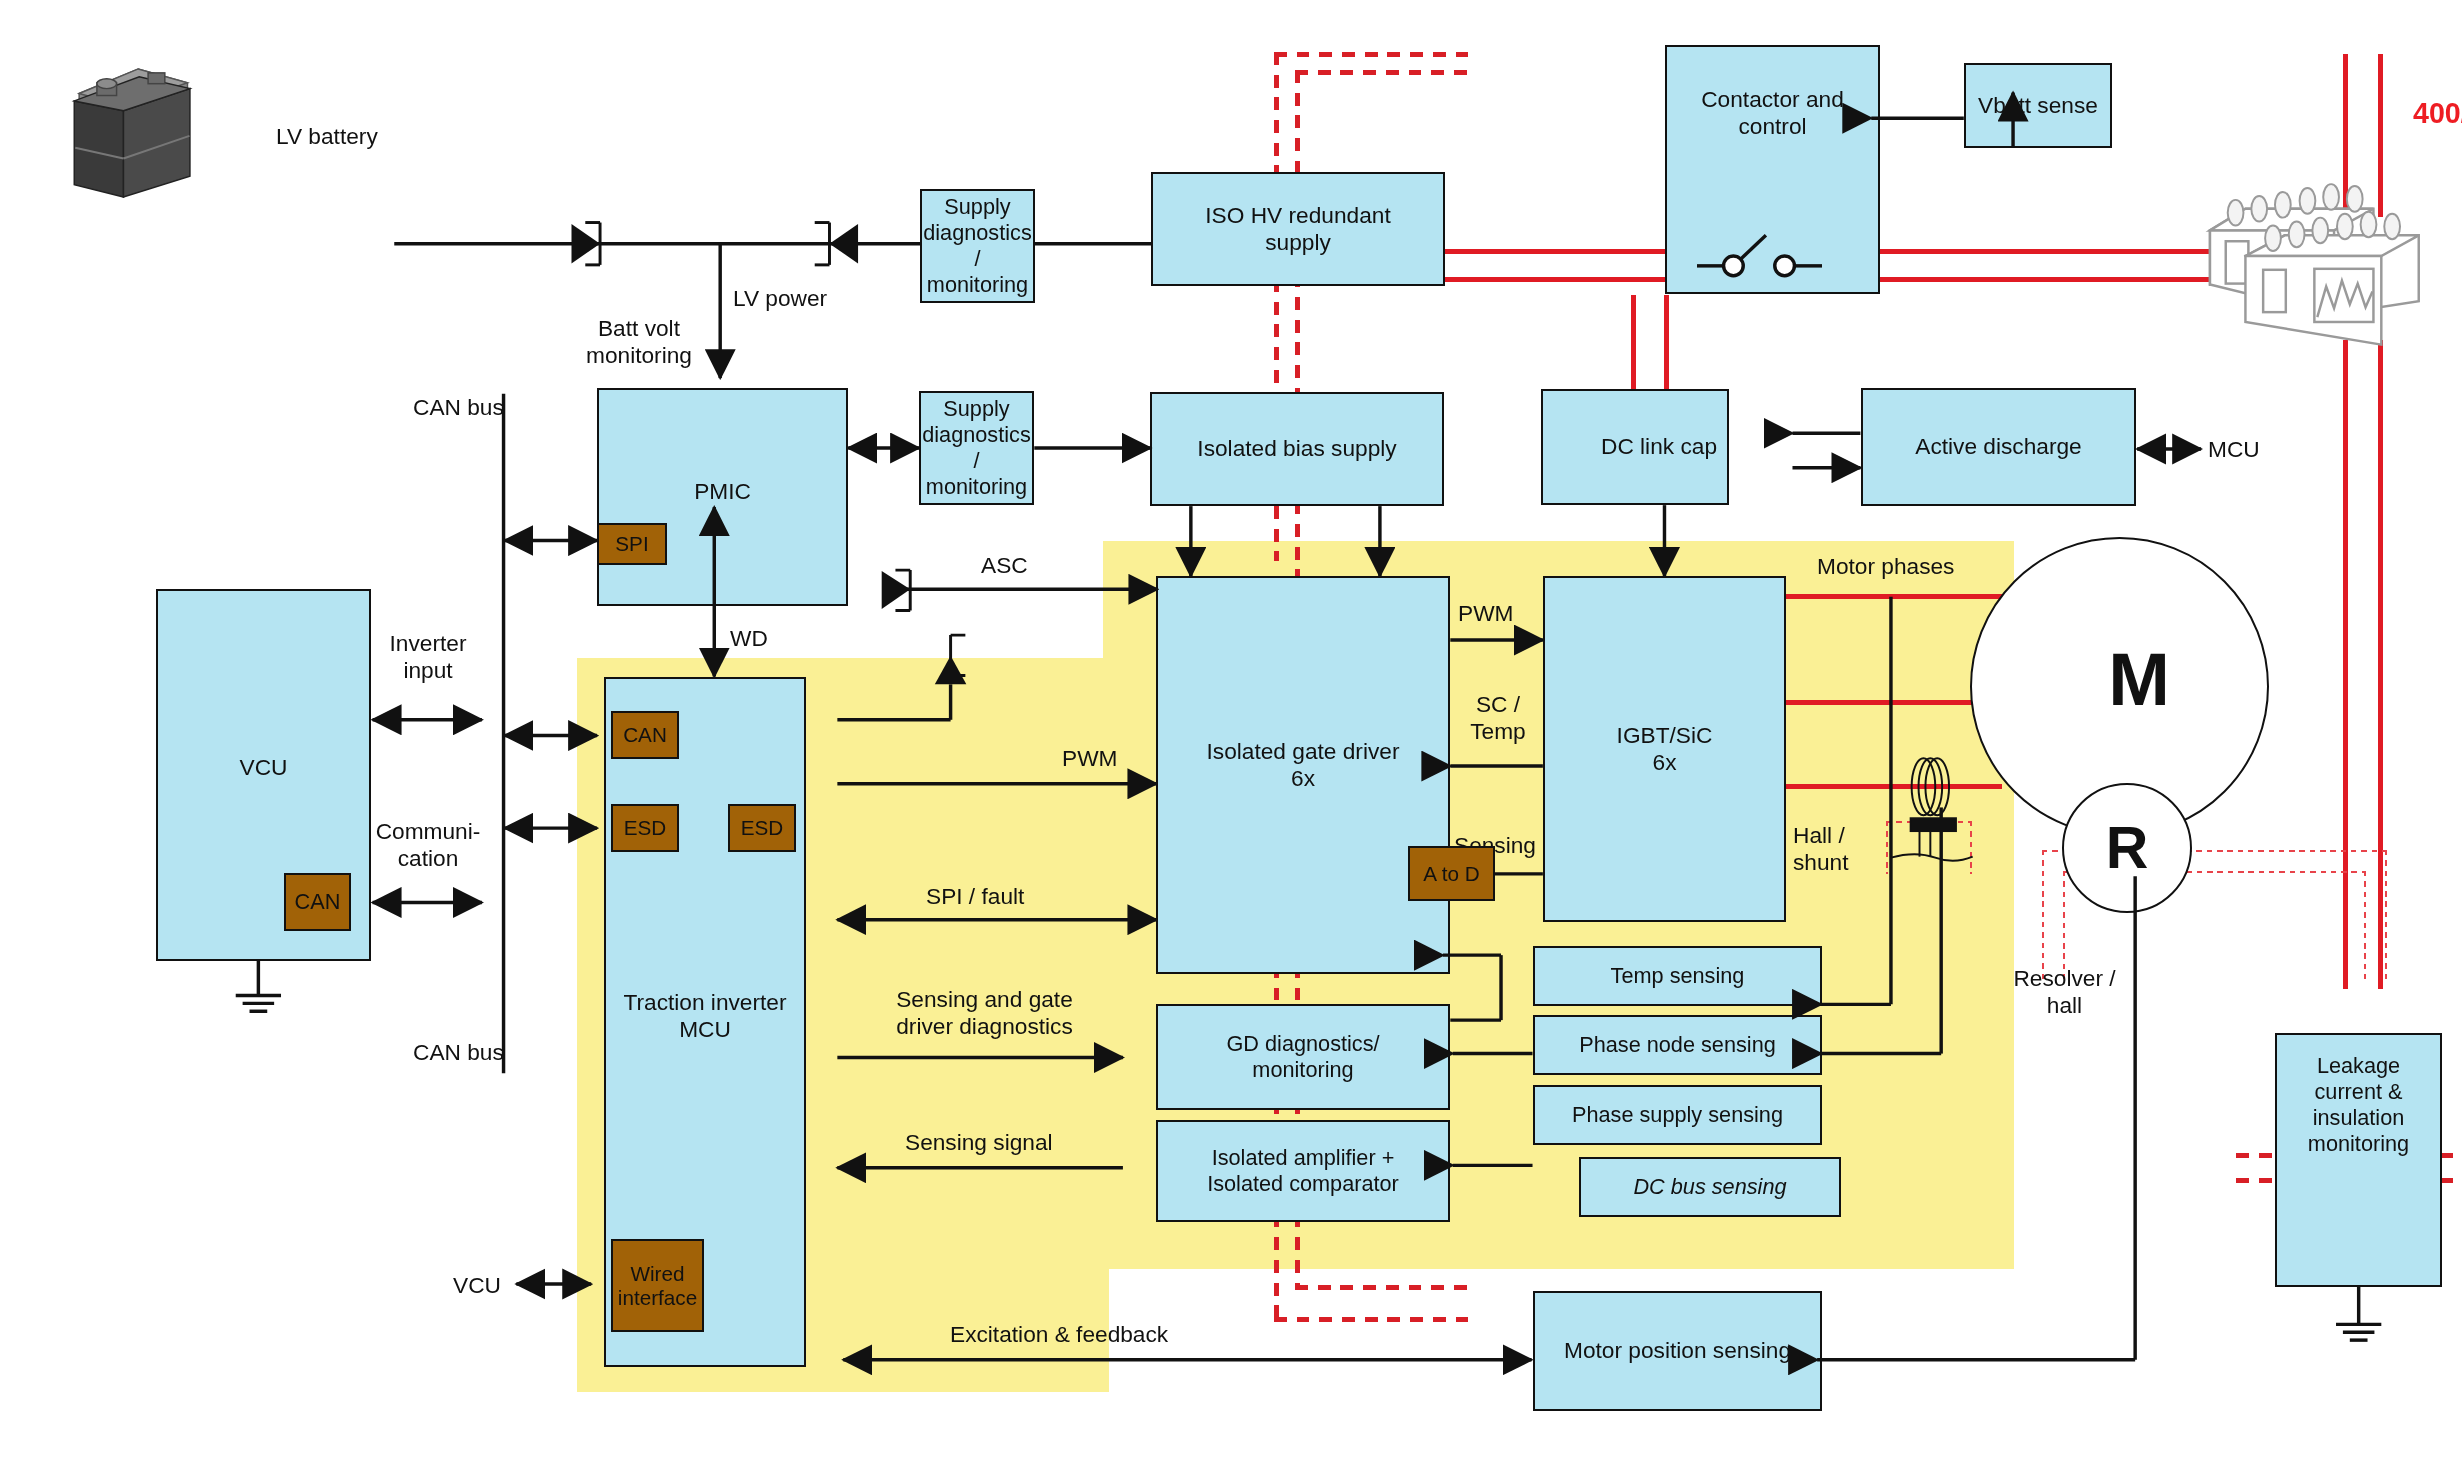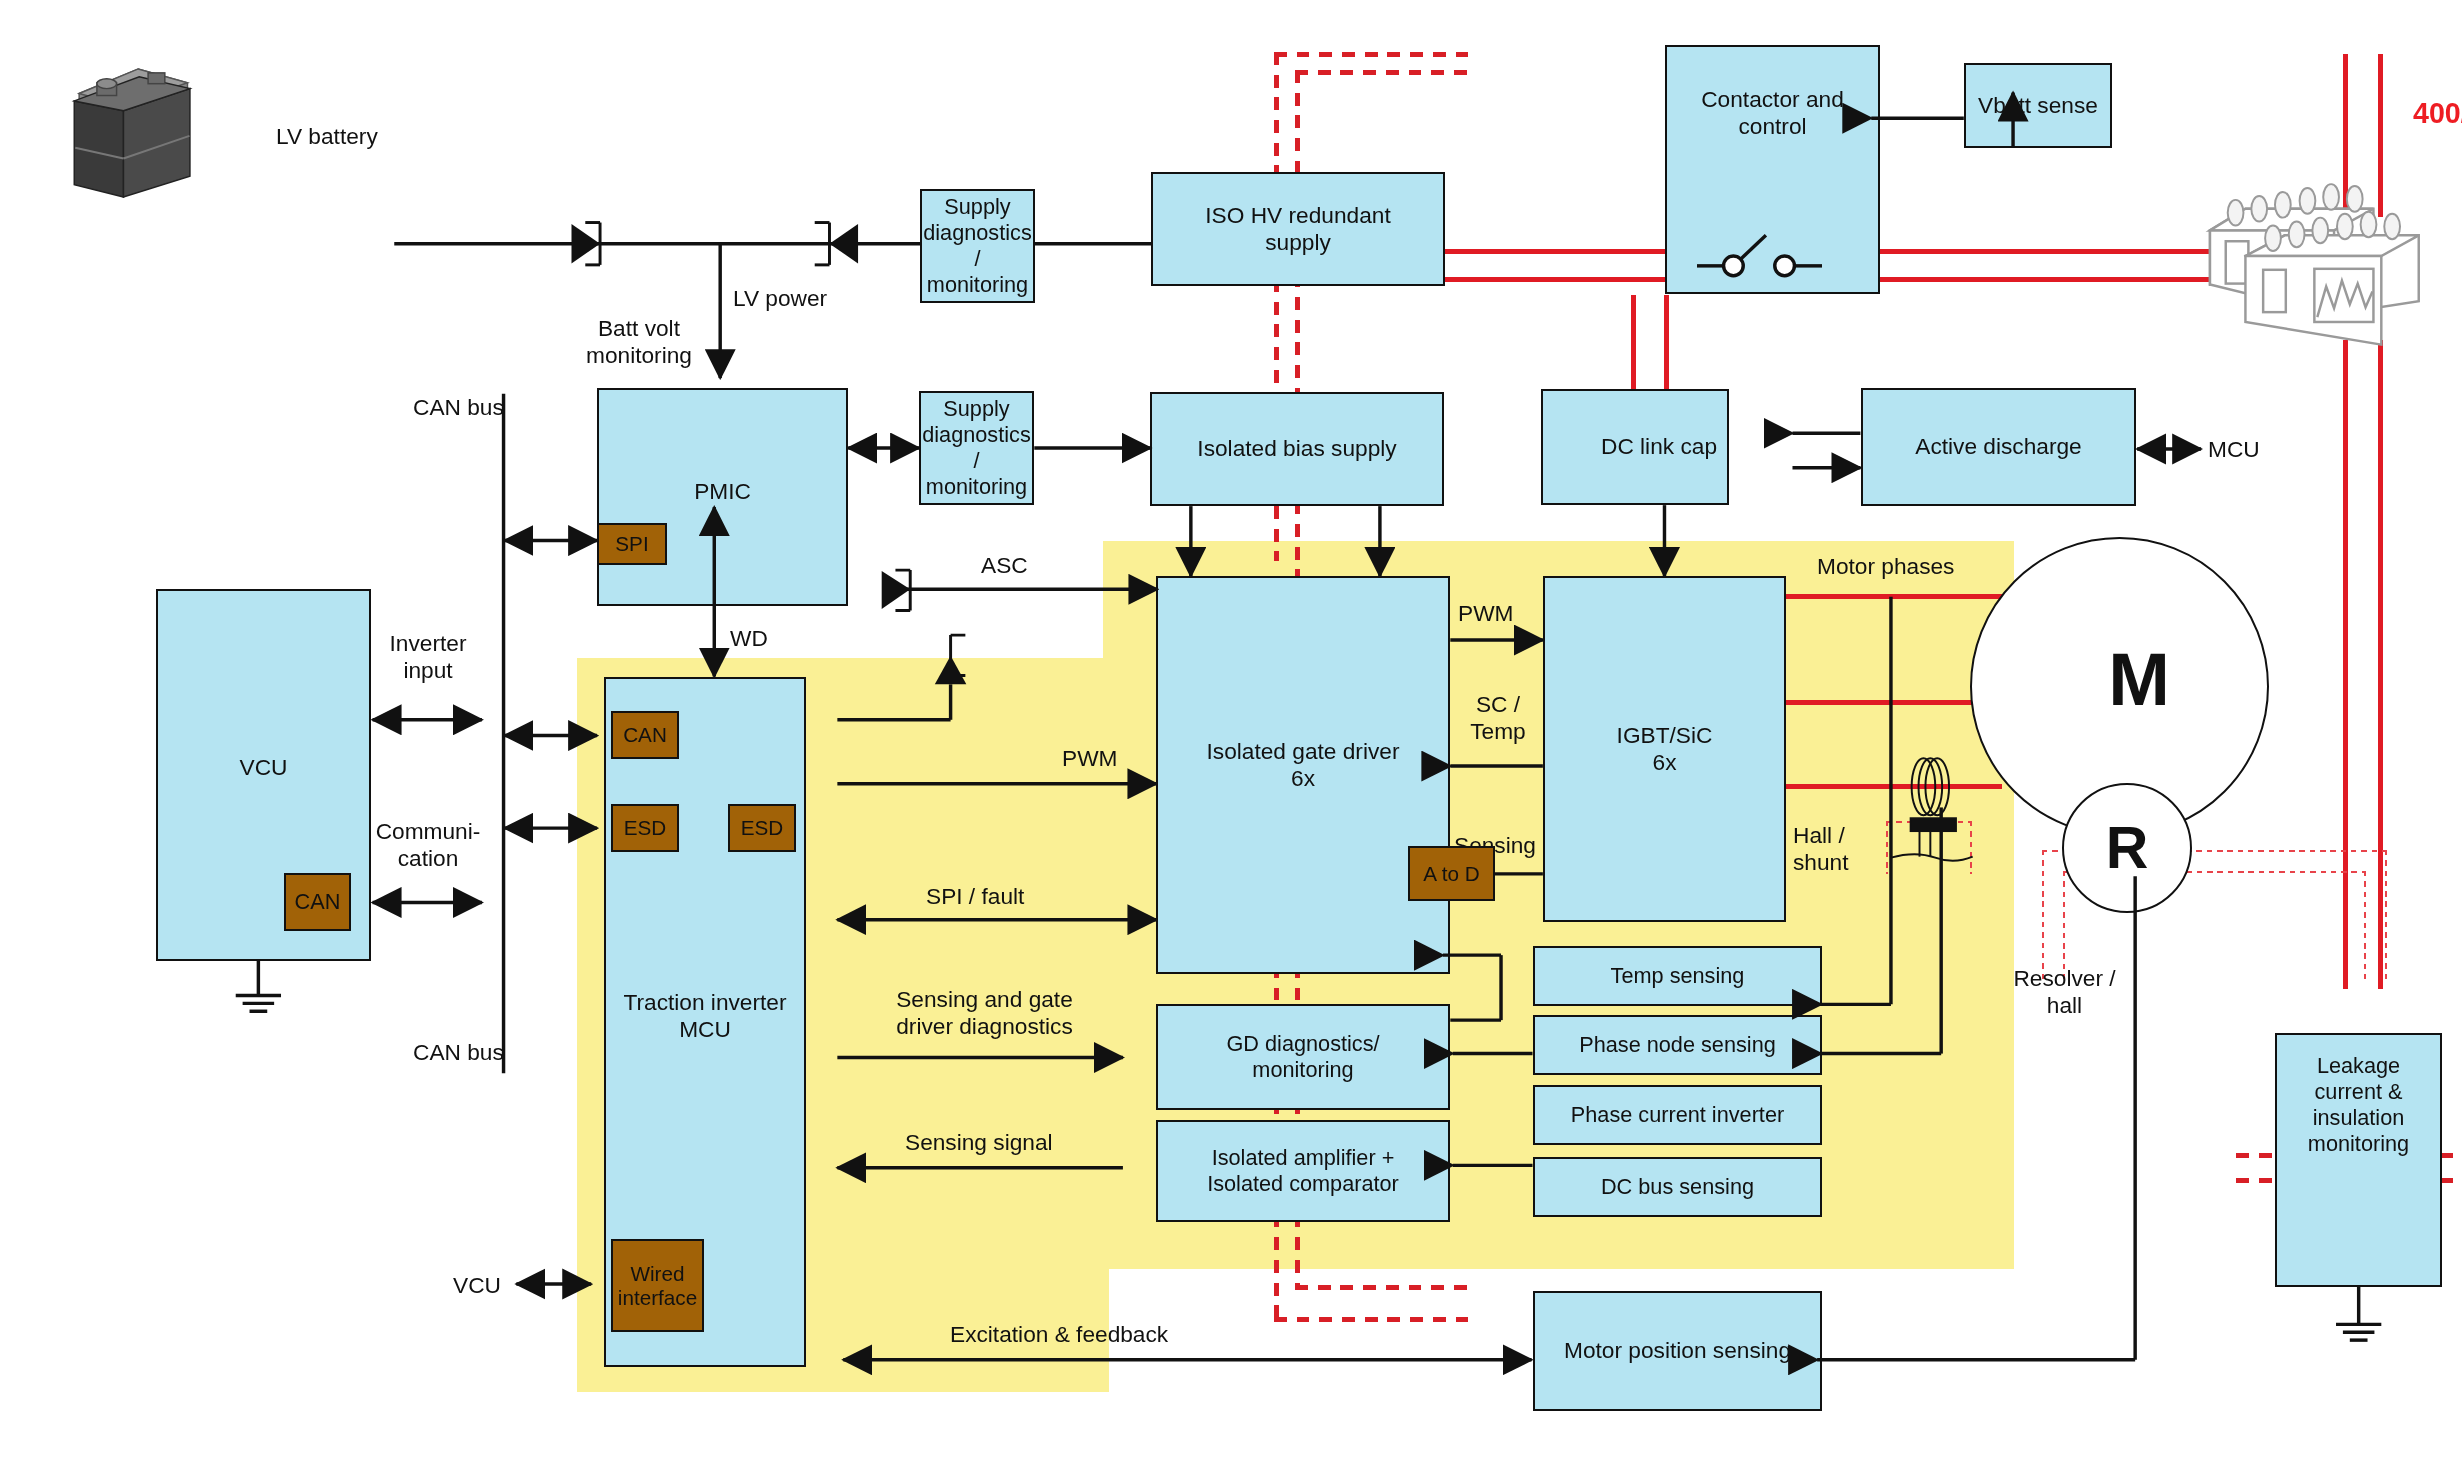--- a/index.html
+++ b/index.html
@@ -340,23 +340,23 @@
 Isolated comparator</span>
   </div>
 
   <div class="blk" style="left:1533px;top:946px;width:289px;height:60px;font-size:21.7px;z-index:3;">
     <span>Temp sensing</span>
   </div>
   <div class="blk" style="left:1533px;top:1015px;width:289px;height:60px;font-size:21.7px;z-index:3;">
     <span>Phase node sensing</span>
   </div>
   <div class="blk" style="left:1533px;top:1085px;width:289px;height:60px;font-size:21.7px;z-index:3;">
-    <span>Phase current inverter</span>
-  </div>
-  <div class="blk" style="left:1533px;top:1157px;width:289px;height:60px;font-size:21.7px;z-index:3;">
+    <span>Phase supply sensing</span>
+  </div>
+  <div class="blk" style="left:1579px;top:1157px;width:262px;height:60px;font-size:21.7px;z-index:3;font-style:italic;">
     <span>DC bus sensing</span>
   </div>
 
   <div class="blk" style="left:1533px;top:1291px;width:289px;height:120px;font-size:22.7px;z-index:3;">
     <span>Motor position sensing</span>
   </div>
 
   <div class="blk" style="left:2275px;top:1033px;width:167px;height:254px;font-size:21.7px;align-items:flex-start;z-index:4;">
     <span style="white-space:pre-line;margin-top:17.7px;">Leakage
 current &amp;

